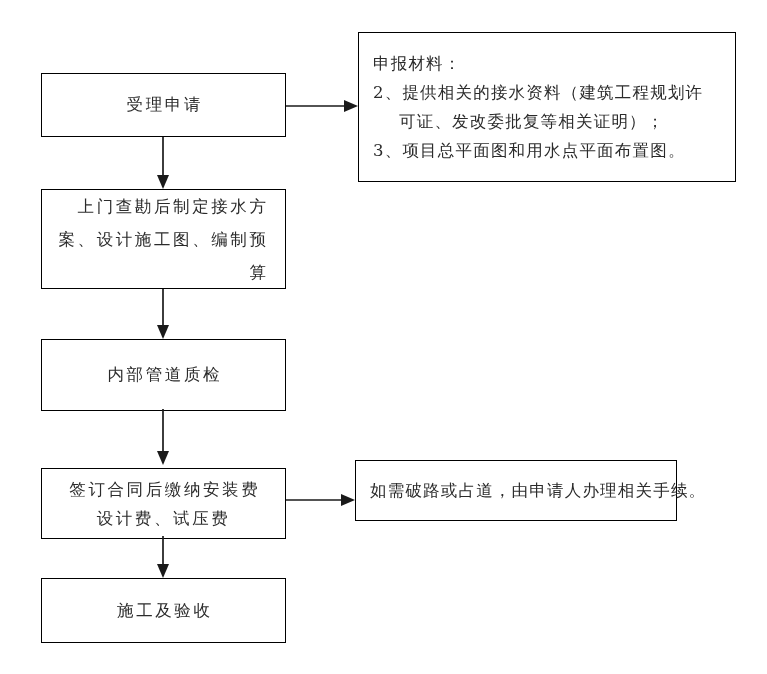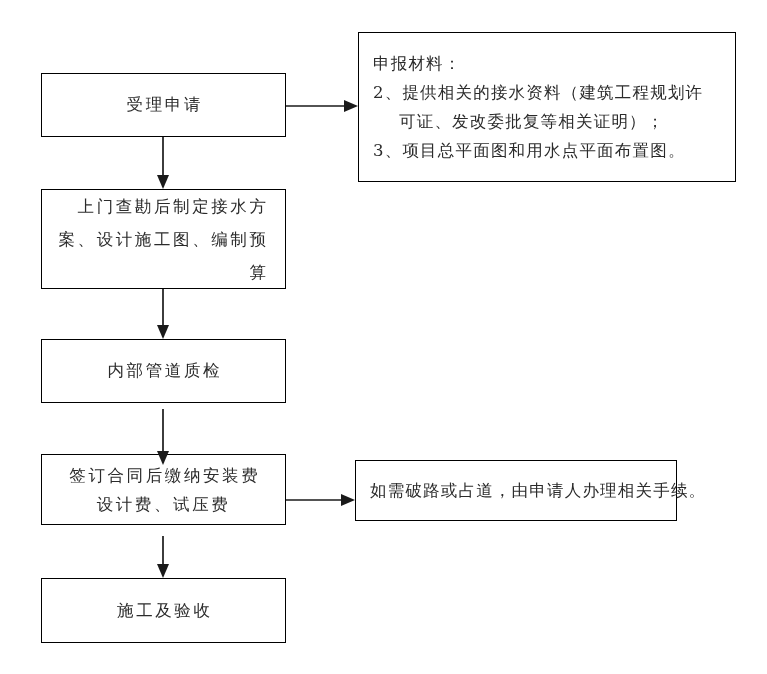--- a/index.html
+++ b/index.html
@@ -88,25 +88,25 @@
   <div class="node" style="left:41px; top:73px; width:245px; height:64px;">
     <div class="node-label">受理申请</div>
   </div>
 
   <div class="node" style="left:41px; top:189px; width:245px; height:100px;">
     <div class="node-label" style="text-align:right; line-height:33px;">上门查勘后制定接水方
 案、设计施工图、编制预
 算</div>
   </div>
 
-  <div class="node" style="left:41px; top:339px; width:245px; height:64px;">
+  <div class="node" style="left:41px; top:339px; width:245px; height:72px;">
     <div class="node-label">内部管道质检</div>
   </div>
 
-  <div class="node" style="left:41px; top:454px; width:245px; height:71px;">
+  <div class="node" style="left:41px; top:468px; width:245px; height:71px;">
     <div class="node-label" style="line-height:29px;">签订合同后缴纳安装费
 设计费、试压费</div>
   </div>
 
   <div class="node" style="left:41px; top:578px; width:245px; height:65px;">
     <div class="node-label">施工及验收</div>
   </div>
 
   <div class="note" style="left:358px; top:32px; width:378px; height:150px;">
     <div class="note-body">

